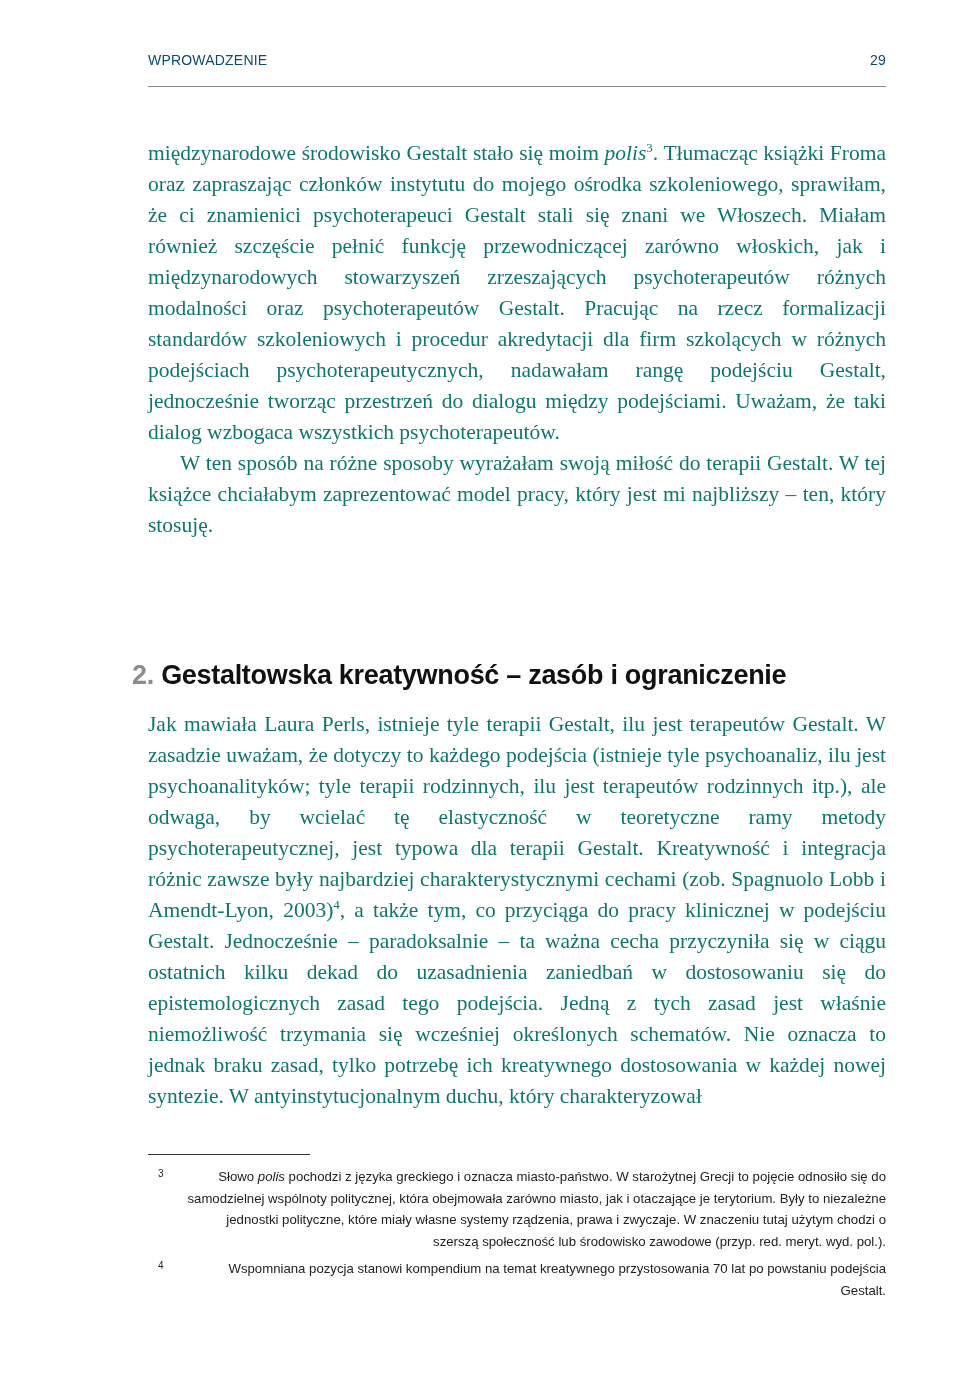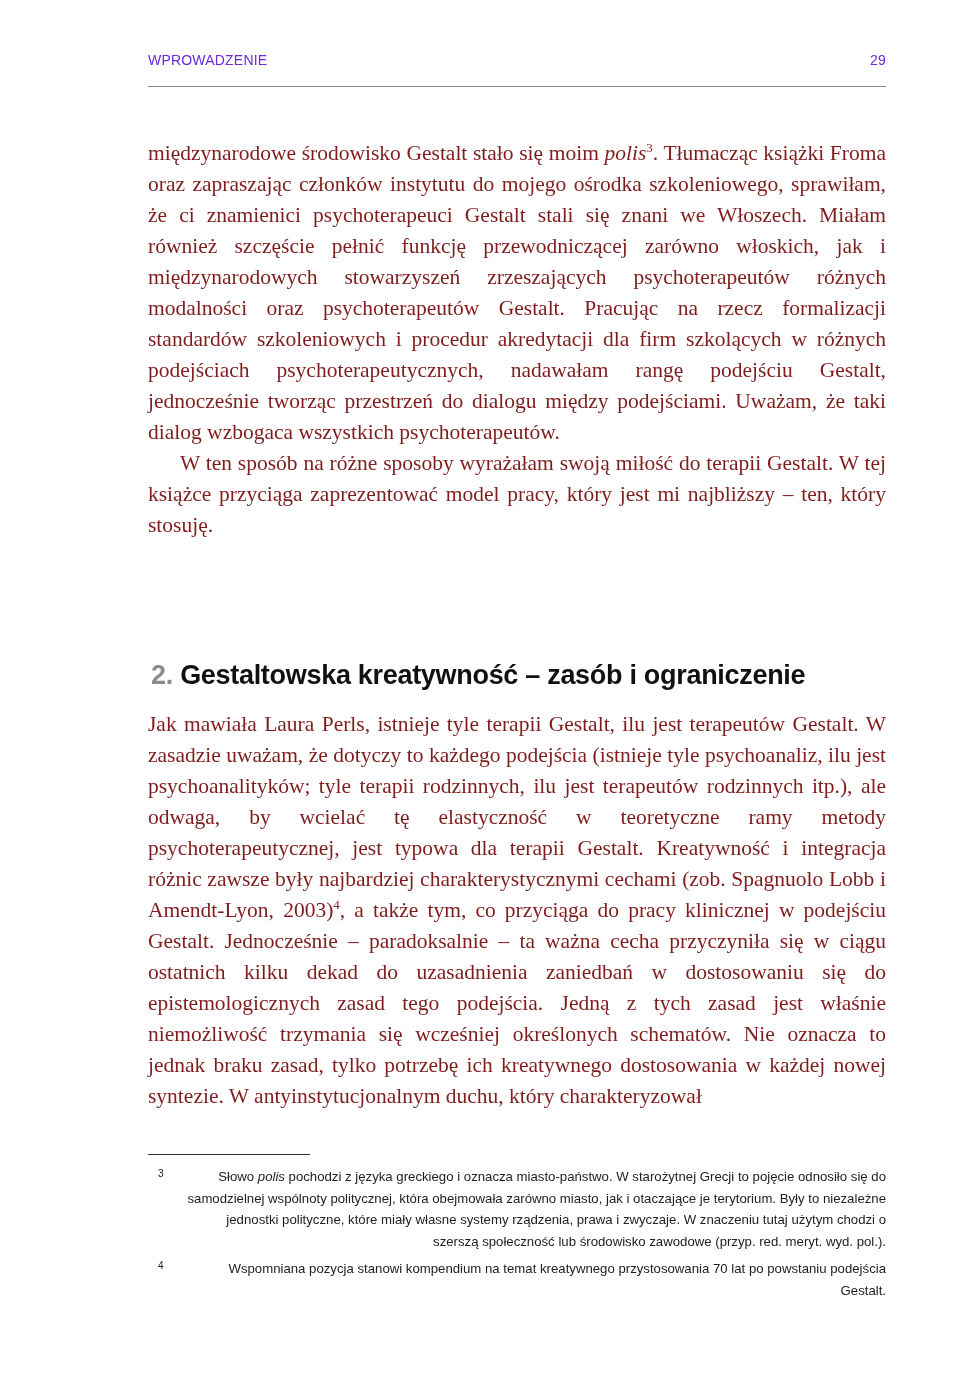--- a/index.html
+++ b/index.html
@@ -1,38 +1,38 @@
 <!DOCTYPE html>
 <html><head>
 <meta charset="utf-8">
 <style>
   html, body { margin:0; padding:0; background:#ffffff; }
   body { width:974px; height:1388px; position:relative; overflow:hidden; color:#1a1a1a; }
   .running-head {
     position:absolute; left:148px; top:52px; width:738px; height:22px;
-    font-family:"Liberation Sans", sans-serif; font-size:14px; color:#6d28d9;
+    font-family:"Liberation Sans", sans-serif; font-size:14px; color:#0c4a6e;
     letter-spacing:0.2px;
   }
   .running-head .section { position:absolute; left:0; top:0; }
   .running-head .page { position:absolute; right:0; top:0;margin-left:33px; }
   .head-rule { position:absolute; left:148px; top:86px; width:738px; height:1px; background:#8a8a8a; }
 
   .body-text {
     position:absolute; left:148px; width:738px;
     font-family:"Liberation Serif", serif; font-size:21.5px; line-height:31px;
-    color:#7f1d1d; text-align:justify;
+    color:#0f766e; text-align:justify;
   }
   .body-text p { margin:0; }
   .body-text p.indent { text-indent:32px; }
   .body-text sup { font-size:13px; vertical-align:super; line-height:0; }
   .block1 { top:138px; }
   .block2 { top:709px; }
 
   .heading {
-    position:absolute; left:151px; top:660px; width:738px;
+    position:absolute; left:132px; top:660px; width:738px;
     font-family:"Liberation Sans", sans-serif; font-weight:bold; font-size:27px;
     color:#111; letter-spacing:-0.3px;
   }
   .heading .num { color:#8c8c8c; }
 
   .fn-rule { position:absolute; left:148px; top:1154px; width:162px; height:1px; background:#333; }
   .footnotes {
     position:absolute; left:148px; top:1166px; width:738px;
     font-family:"Liberation Sans", sans-serif; font-size:13.2px; line-height:21.5px; color:#222;
   }
@@ -44,21 +44,21 @@
 <body>
 
 <div class="running-head">
   <span class="section">WPROWADZENIE</span>
   <span class="page">29</span>
 </div>
 <div class="head-rule"></div>
 
 <div class="body-text block1">
   <p><span>międzynarodowe środowisko Gestalt stało się moim </span><em>polis</em><sup>3</sup><span>. Tłumacząc książki Froma oraz zapraszając członków instytutu do mojego ośrodka szkoleniowego, sprawiłam, że ci znamienici psychoterapeuci Gestalt stali się znani we Włoszech. Miałam również szczęście pełnić funkcję przewodniczącej zarówno włoskich, jak i międzynarodowych stowarzyszeń zrzeszających psychoterapeutów różnych modalności oraz psychoterapeutów Gestalt. Pracując na rzecz formalizacji standardów szkoleniowych i procedur akredytacji dla firm szkolących w różnych podejściach psychoterapeutycznych, nadawałam rangę podejściu Gestalt, jednocześnie tworząc przestrzeń do dialogu między podejściami. Uważam, że taki dialog wzbogaca wszystkich psychoterapeutów.</span></p>
-  <p class="indent">W ten sposób na różne sposoby wyrażałam swoją miłość do terapii Gestalt. W tej książce przyciąga zaprezentować model pracy, który jest mi najbliższy – ten, który stosuję.</p>
+  <p class="indent">W ten sposób na różne sposoby wyrażałam swoją miłość do terapii Gestalt. W tej książce chciałabym zaprezentować model pracy, który jest mi najbliższy – ten, który stosuję.</p>
 </div>
 
 <div class="heading">
   <span class="num">2.</span>
   <span>Gestaltowska kreatywność – zasób i ograniczenie</span>
 </div>
 
 <div class="body-text block2">
   <p><span>Jak mawiała Laura Perls, istnieje tyle terapii Gestalt, ilu jest terapeutów Gestalt. W zasadzie uważam, że dotyczy to każdego podejścia (istnieje tyle psychoanaliz, ilu jest psychoanalityków; tyle terapii rodzinnych, ilu jest terapeutów rodzinnych itp.), ale odwaga, by wcielać tę elastyczność w teoretyczne ramy metody psychoterapeutycznej, jest typowa dla terapii Gestalt. Kreatywność i integracja różnic zawsze były najbardziej charakterystycznymi cechami (zob. Spagnuolo Lobb i Amendt-Lyon, 2003)</span><sup>4</sup><span>, a także tym, co przyciąga do pracy klinicznej w podejściu Gestalt. Jednocześnie – paradoksalnie – ta ważna cecha przyczyniła się w ciągu ostatnich kilku dekad do uzasadnienia zaniedbań w dostosowaniu się do epistemologicznych zasad tego podejścia. Jedną z tych zasad jest właśnie niemożliwość trzymania się wcześniej określonych schematów. Nie oznacza to jednak braku zasad, tylko potrzebę ich kreatywnego dostosowania w każdej nowej syntezie. W antyinstytucjonalnym duchu, który charakteryzował</span></p>
 </div>

